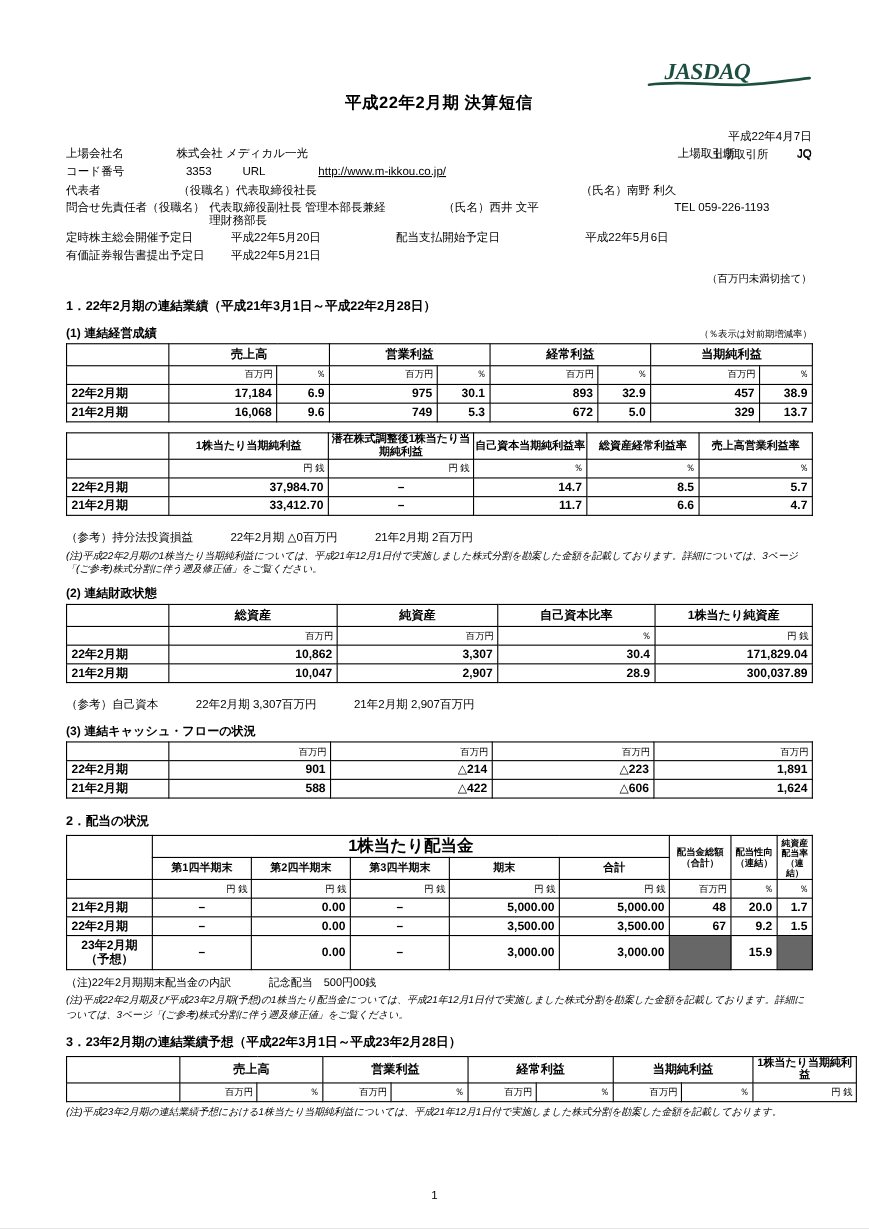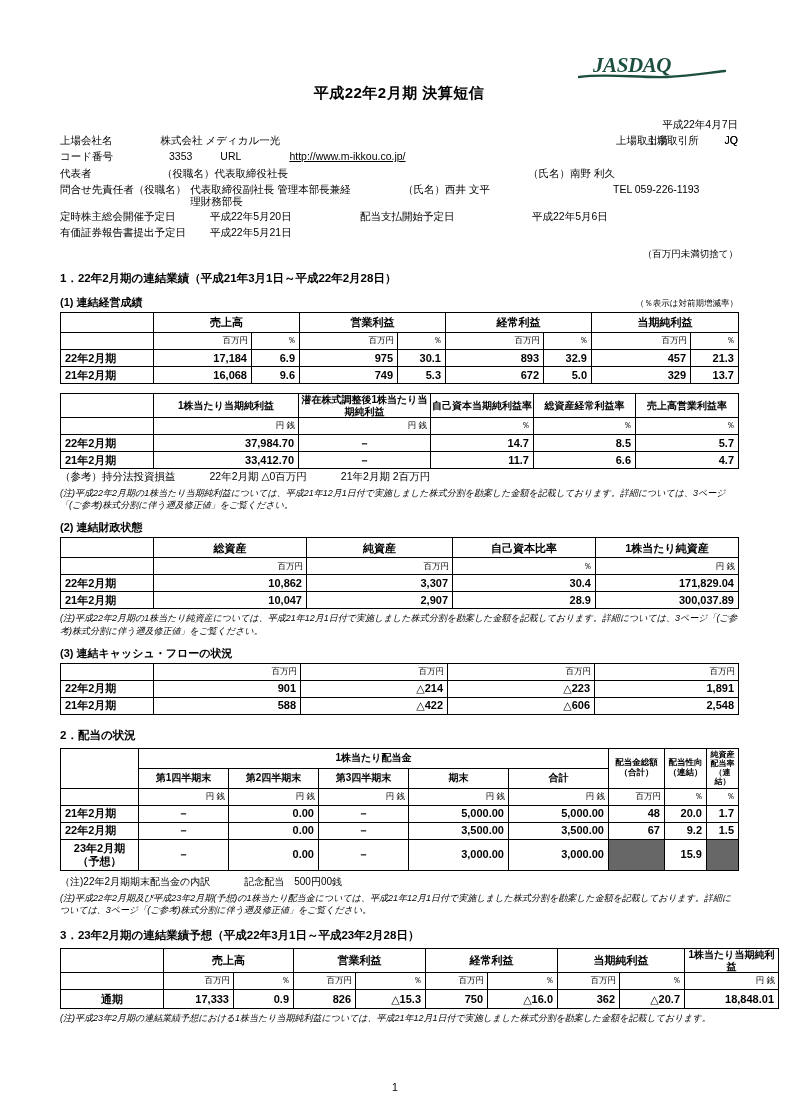--- a/index.html
+++ b/index.html
@@ -23,21 +23,21 @@
   .inner {
     position: absolute;
     left: 60px;
     top: 48px;
     width: 678px;
   }
 
   
   .logo-wrap {
     position: absolute;
-    right: 11px;
+    right: 0;
     top: 4px;
     width: 150px;
     height: 34px;
     text-align: center;
   }
   .logo-wrap svg { display: block; }
 
   
   .doc-title {
     text-align: center;
@@ -117,21 +117,21 @@
     vertical-align: middle;
     line-height: 1.15;
   }
   table.fin th {
     font-weight: bold;
     text-align: center;
     height: 19px;
   }
   table.fin td { height: 16px; }
   .cap { font-size: 11px; }
-  .cap-sm { font-size: 10px; font-weight: bold; }
+  .cap-sm { font-size: 15px; font-weight: bold; }
   .unit {
     font-size: 8.5px;
     text-align: right;
     padding-right: 3px !important;
     height: 13px;
     font-weight: normal;
   }
   .num {
     text-align: right;
     padding-right: 4px !important;
@@ -158,21 +158,21 @@
   
   .note {
     font-size: 9px;
     line-height: 1.35;
     margin-top: 3px;
     color: #000;
     font-style: italic;
   }
   .ref {
     font-size: 10.5px;
-    margin-top: 1px;
+    margin-top: 13px;
     color: #000;
   }
   .ref .gap2 { display: inline-block; width: 34px; }
 
   
   .pageno {
     position: absolute;
     bottom: 24px;
     left: 0;
     right: 0;
@@ -304,21 +304,21 @@
       </tr>
       <tr>
         <td class="rlab">22年2月期</td>
         <td class="num">17,184</td>
         <td class="num">6.9</td>
         <td class="num">975</td>
         <td class="num">30.1</td>
         <td class="num">893</td>
         <td class="num">32.9</td>
         <td class="num">457</td>
-        <td class="num">21.3</td>
+        <td class="num">38.9</td>
       </tr>
       <tr>
         <td class="rlab">21年2月期</td>
         <td class="num">16,068</td>
         <td class="num">9.6</td>
         <td class="num">749</td>
         <td class="num">5.3</td>
         <td class="num">672</td>
         <td class="num">5.0</td>
         <td class="num">329</td>
@@ -415,22 +415,24 @@
       <tr>
         <td class="rlab">21年2月期</td>
         <td class="num">10,047</td>
         <td class="num">2,907</td>
         <td class="num">28.9</td>
         <td class="num">300,037.89</td>
       </tr>
     </tbody>
       </table>
 
-
-    <div class="note">(注)平成22年2月期の1株当たり純資産については、平成21年12月1日付で実施しました株式分割を勘案した金額を記載しております。詳細については、3ページ「(ご参考)株式分割に伴う遡及修正値」をご覧ください。</div>
+    <div class="ref">
+      <span>（参考）自己資本</span><span class="gap2"></span><span>22年2月期  3,307百万円</span><span class="gap2"></span><span>21年2月期  2,907百万円</span>
+    </div>
+
 
     <div class="sub-h">(3) 連結キャッシュ・フローの状況</div>
 
     <table class="fin">
       <colgroup>
         <col style="width:93px">
           <col style="width:147px">
           <col style="width:147px">
         <col style="width:147px">
           <col style="width:144px">
@@ -448,21 +450,21 @@
         <td class="num">901</td>
         <td class="num">△214</td>
         <td class="num">△223</td>
         <td class="num">1,891</td>
       </tr>
       <tr>
         <td class="rlab">21年2月期</td>
         <td class="num">588</td>
         <td class="num">△422</td>
         <td class="num">△606</td>
-        <td class="num">2,548</td>
+        <td class="num">1,624</td>
       </tr>
     </tbody>
       </table>
 
     <div class="sec-h">2．配当の状況</div>
 
     <table class="fin">
       <colgroup>
         <col style="width:78px">
           <col style="width:90px">
@@ -579,32 +581,20 @@
         <td class="unit">百万円</td>
         <td class="unit">％</td>
         <td class="unit">百万円</td>
         <td class="unit">％</td>
         <td class="unit">百万円</td>
         <td class="unit">％</td>
         <td class="unit">百万円</td>
         <td class="unit">％</td>
         <td class="unit">円 銭</td>
       </tr>
-      <tr>
-        <td class="rlab-c" style="height:18px">通期</td>
-        <td class="num">17,333</td>
-        <td class="num">0.9</td>
-        <td class="num">826</td>
-        <td class="num">△15.3</td>
-        <td class="num">750</td>
-        <td class="num">△16.0</td>
-        <td class="num">362</td>
-        <td class="num">△20.7</td>
-        <td class="num">18,848.01</td>
-      </tr>
     </tbody>
       </table>
 
     <div class="note">(注)平成23年2月期の連結業績予想における1株当たり当期純利益については、平成21年12月1日付で実施しました株式分割を勘案した金額を記載しております。</div>
 
   </div>
 
   <div class="pageno">1</div>
 </div>
 

